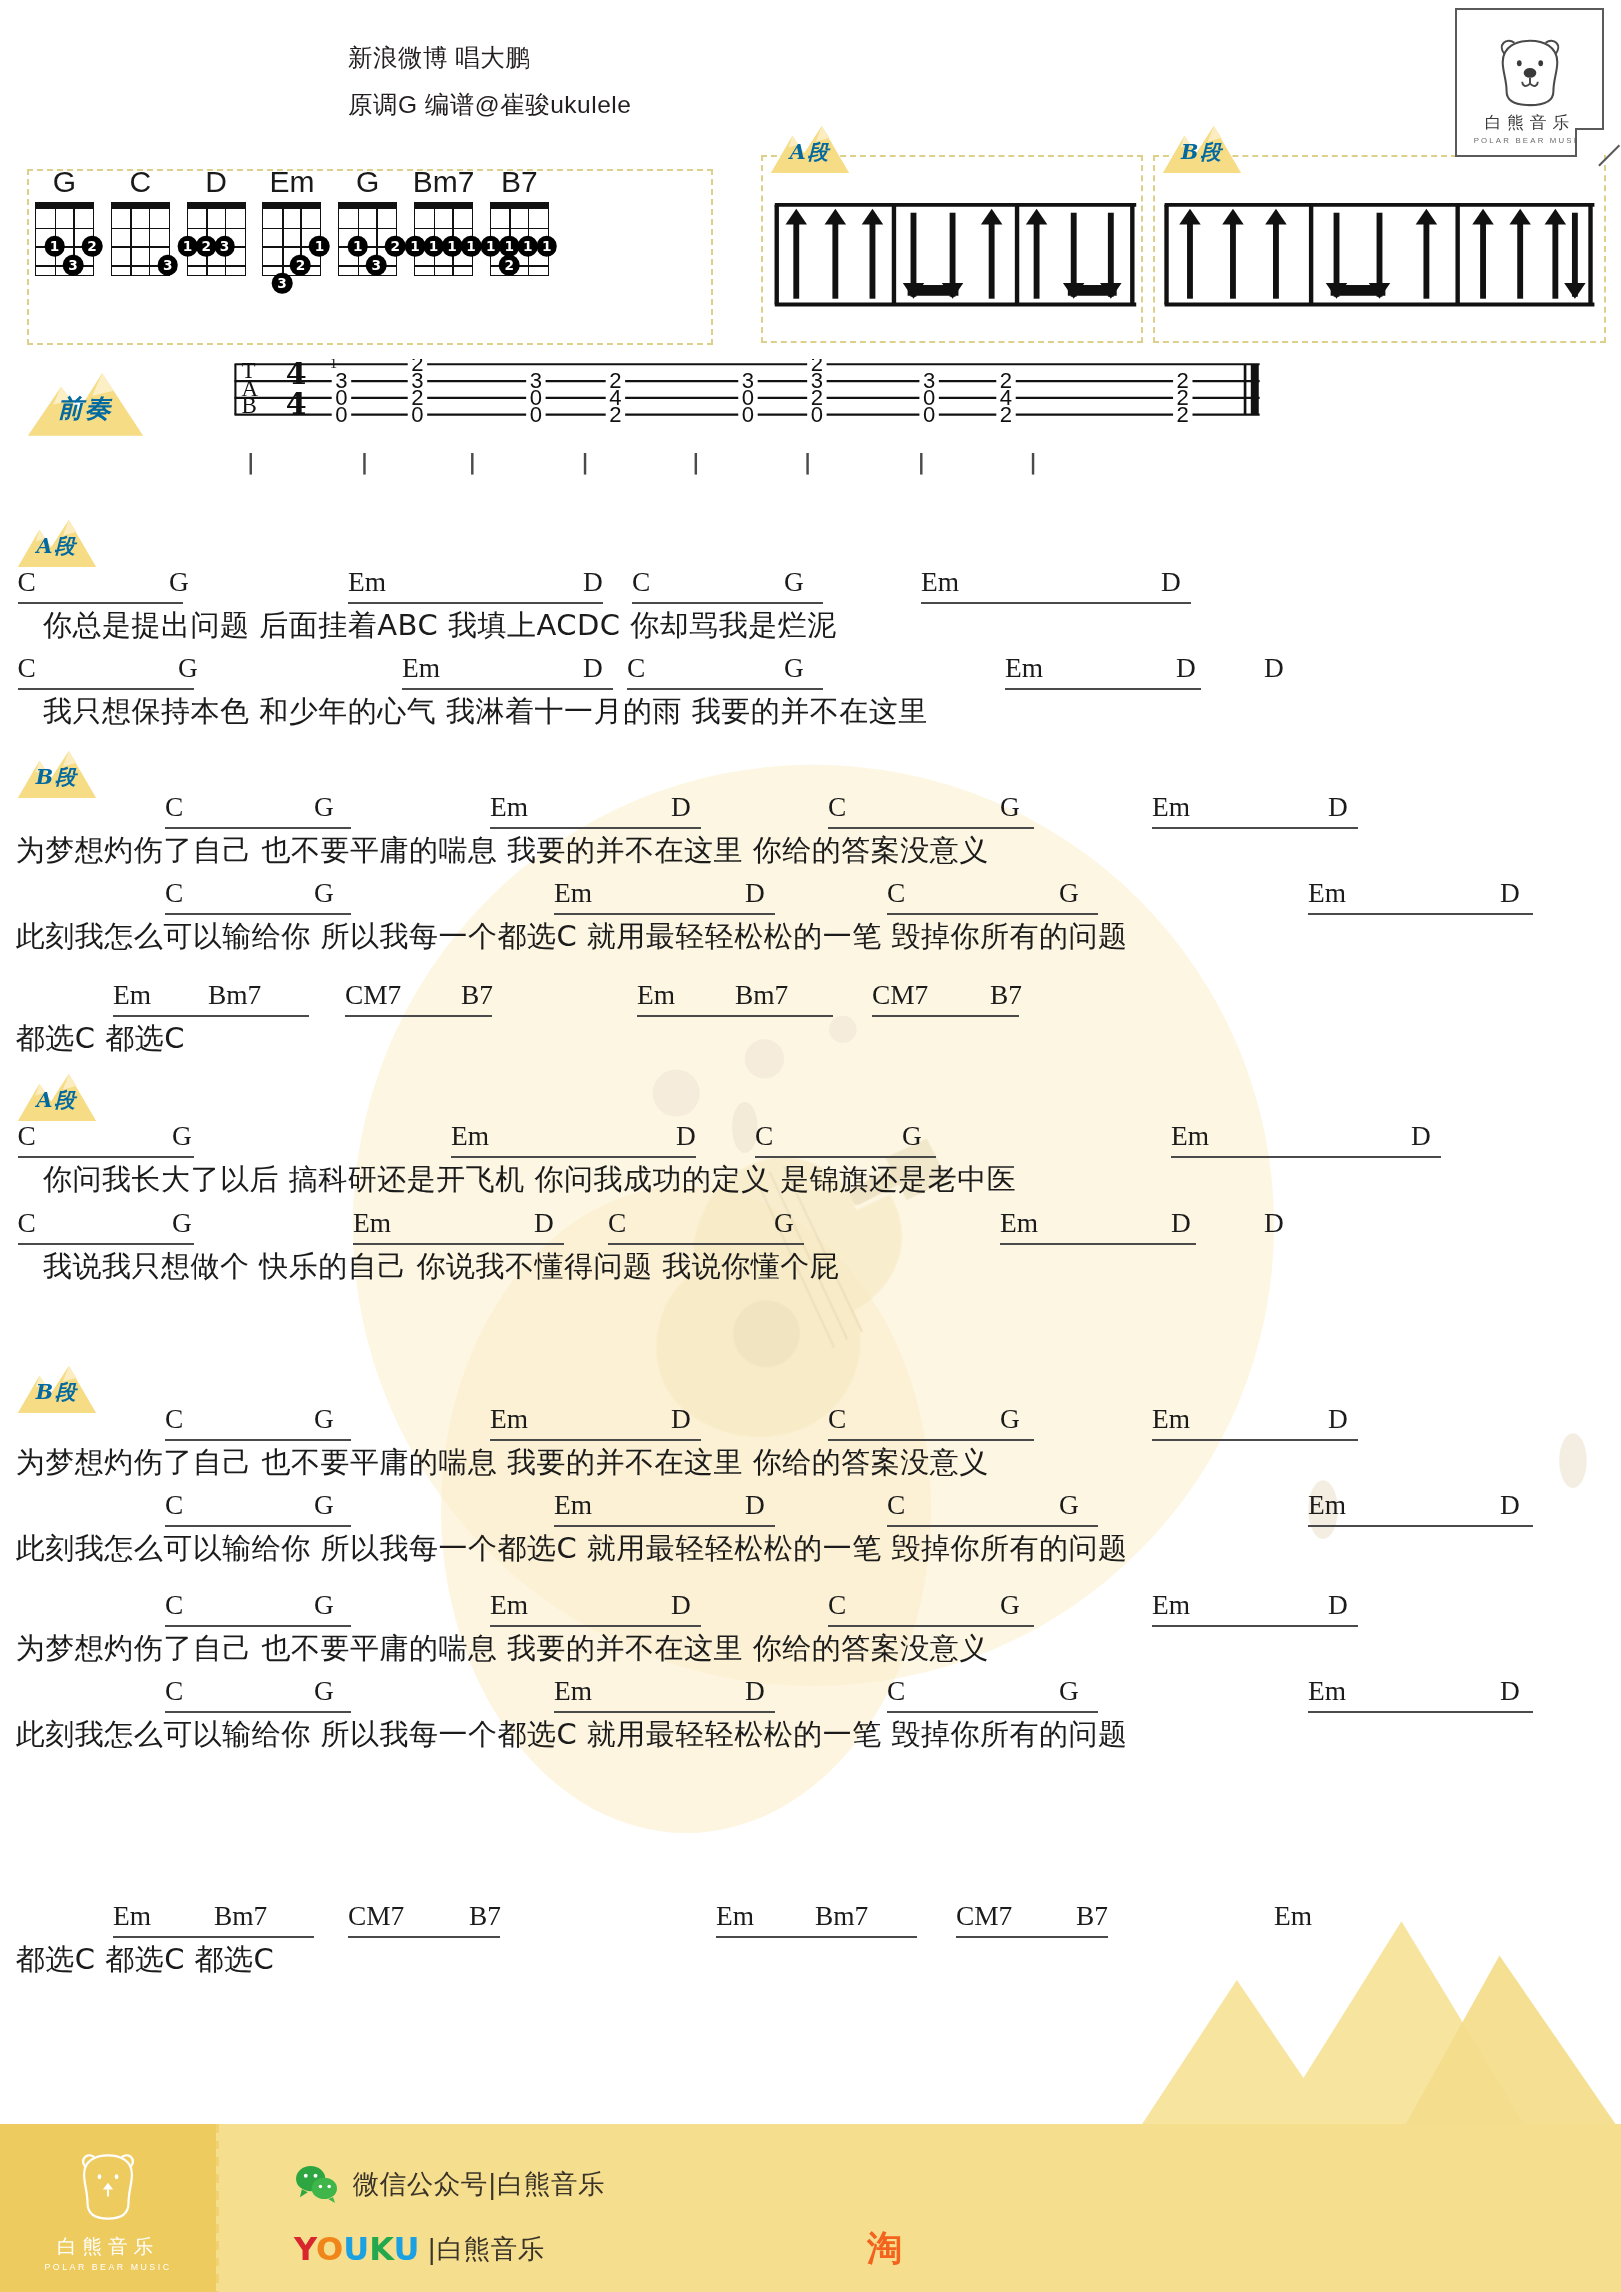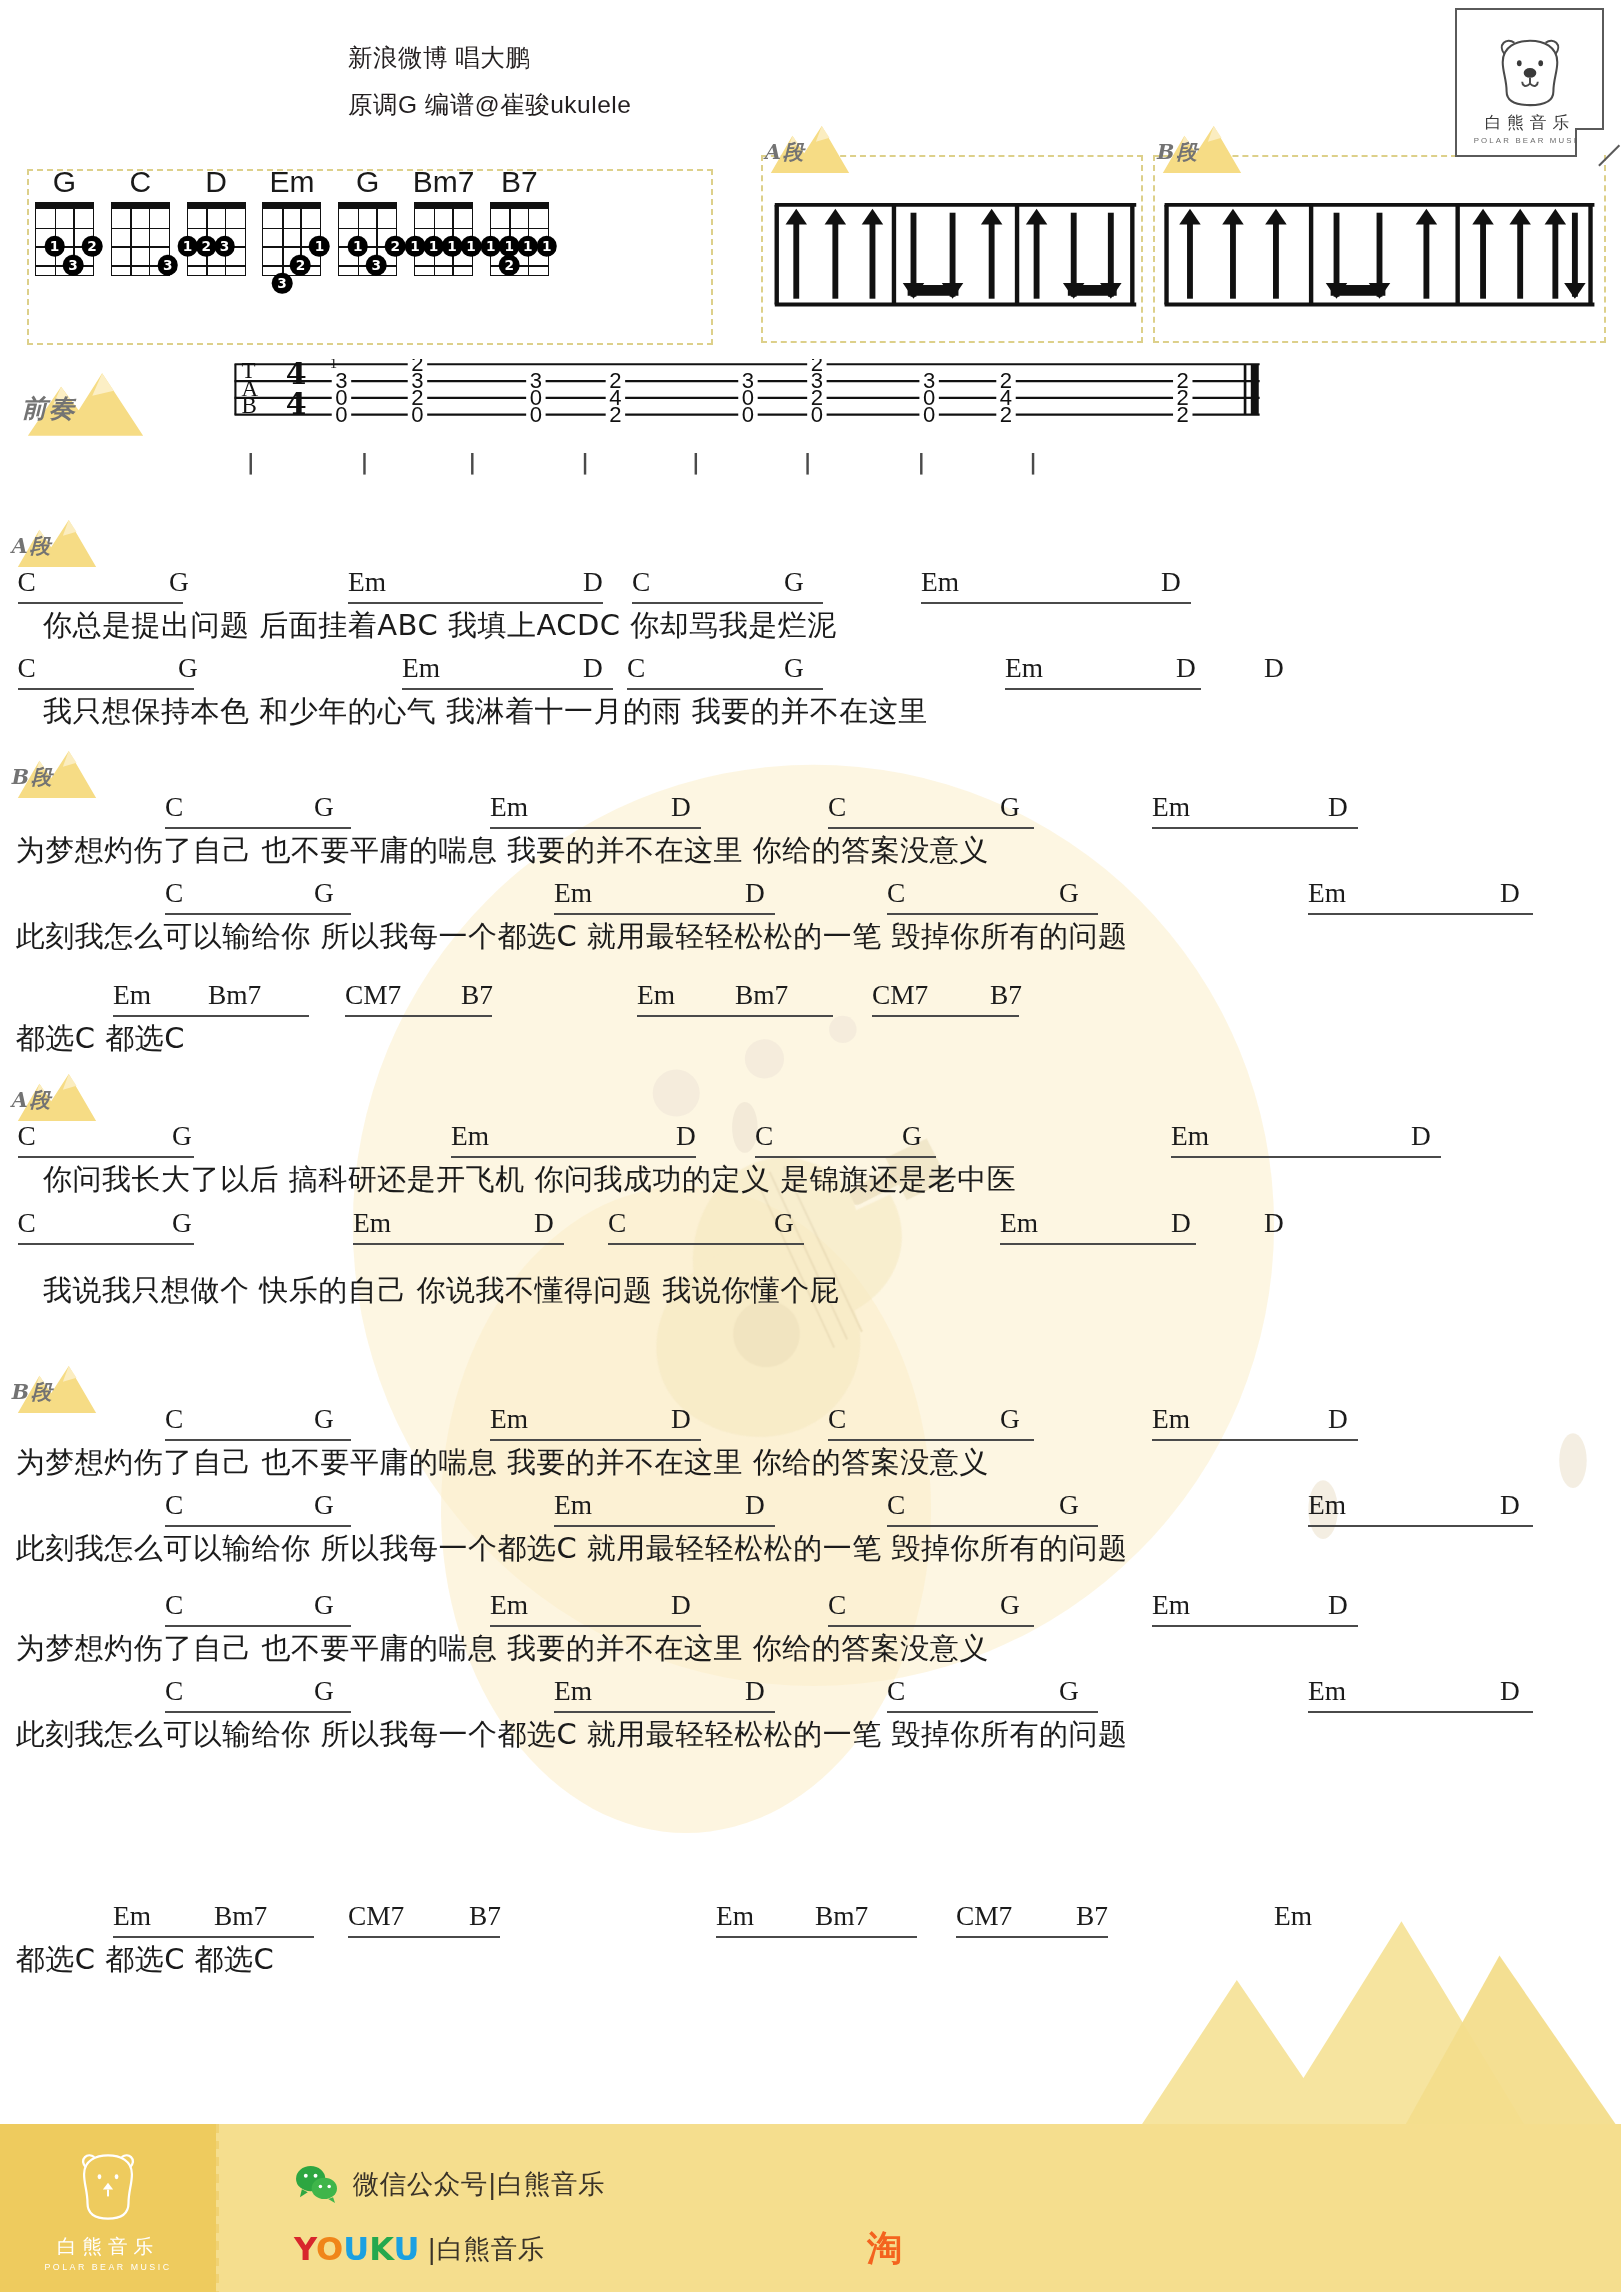--- a/index.html
+++ b/index.html
@@ -96,21 +96,21 @@
   .strum-block { position: absolute; z-index: 6; }
 
   
   .badge {
     position: absolute; z-index: 8;
     width: 90px; height: 51px;
   }
   .badge svg { position: absolute; left: 0; top: 0; }
   .badge .btxt {
     position: absolute; left: 0; top: 17.6px; width: 90px;
-    font-size: 20.6px; color: #737373;
+    text-align: center; font-size: 20.6px; color: #0369a1;
     font-family: "DejaVu Serif", serif; font-style: italic; font-weight: bold;
     letter-spacing: 2px;
   }
 
   
   .tab-block { position: absolute; left: 188px; top: 361px; width: 1127px; height: 76px; z-index: 6; }
 
   
   .lyrics { position: absolute; z-index: 7; left: 0; width: 1621px; }
   .chordlab {
@@ -671,21 +671,21 @@
         <div class="chordlab" style="left: 353px; top: 0px;">Em</div>
         <div class="uline" style="left: 353px; top: 35px; width: 211px;"></div>
         <div class="chordlab" style="left: 534px; top: 0px;">D</div>
         <div class="chordlab" style="left: 608px; top: 0px;">C</div>
         <div class="uline" style="left: 608px; top: 35px; width: 196px;"></div>
         <div class="chordlab" style="left: 774px; top: 0px;">G</div>
         <div class="chordlab" style="left: 1000px; top: 0px;">Em</div>
         <div class="uline" style="left: 1000px; top: 35px; width: 196px;"></div>
         <div class="chordlab" style="left: 1171px; top: 0px;">D</div>
         <div class="chordlab" style="left: 1264px; top: 0px;">D</div>
-        <div class="lyrline" style="left: 43px; top: 39px; margin-top: 24px;">我说我只想做个  快乐的自己      你说我不懂得问题  我说你懂个屁</div>
+        <div class="lyrline" style="left: 43px; top: 39px;">我说我只想做个  快乐的自己      你说我不懂得问题  我说你懂个屁</div>
       </div>
       <div class="lyrics" style="top: 1404px;">
         <div class="chordlab" style="left: 165px; top: 0px;">C</div>
         <div class="uline" style="left: 165px; top: 35px; width: 186px;"></div>
         <div class="chordlab" style="left: 314px; top: 0px;">G</div>
         <div class="chordlab" style="left: 490px; top: 0px;">Em</div>
         <div class="uline" style="left: 490px; top: 35px; width: 211px;"></div>
         <div class="chordlab" style="left: 671px; top: 0px;">D</div>
         <div class="chordlab" style="left: 828px; top: 0px;">C</div>
         <div class="uline" style="left: 828px; top: 35px; width: 206px;"></div>

